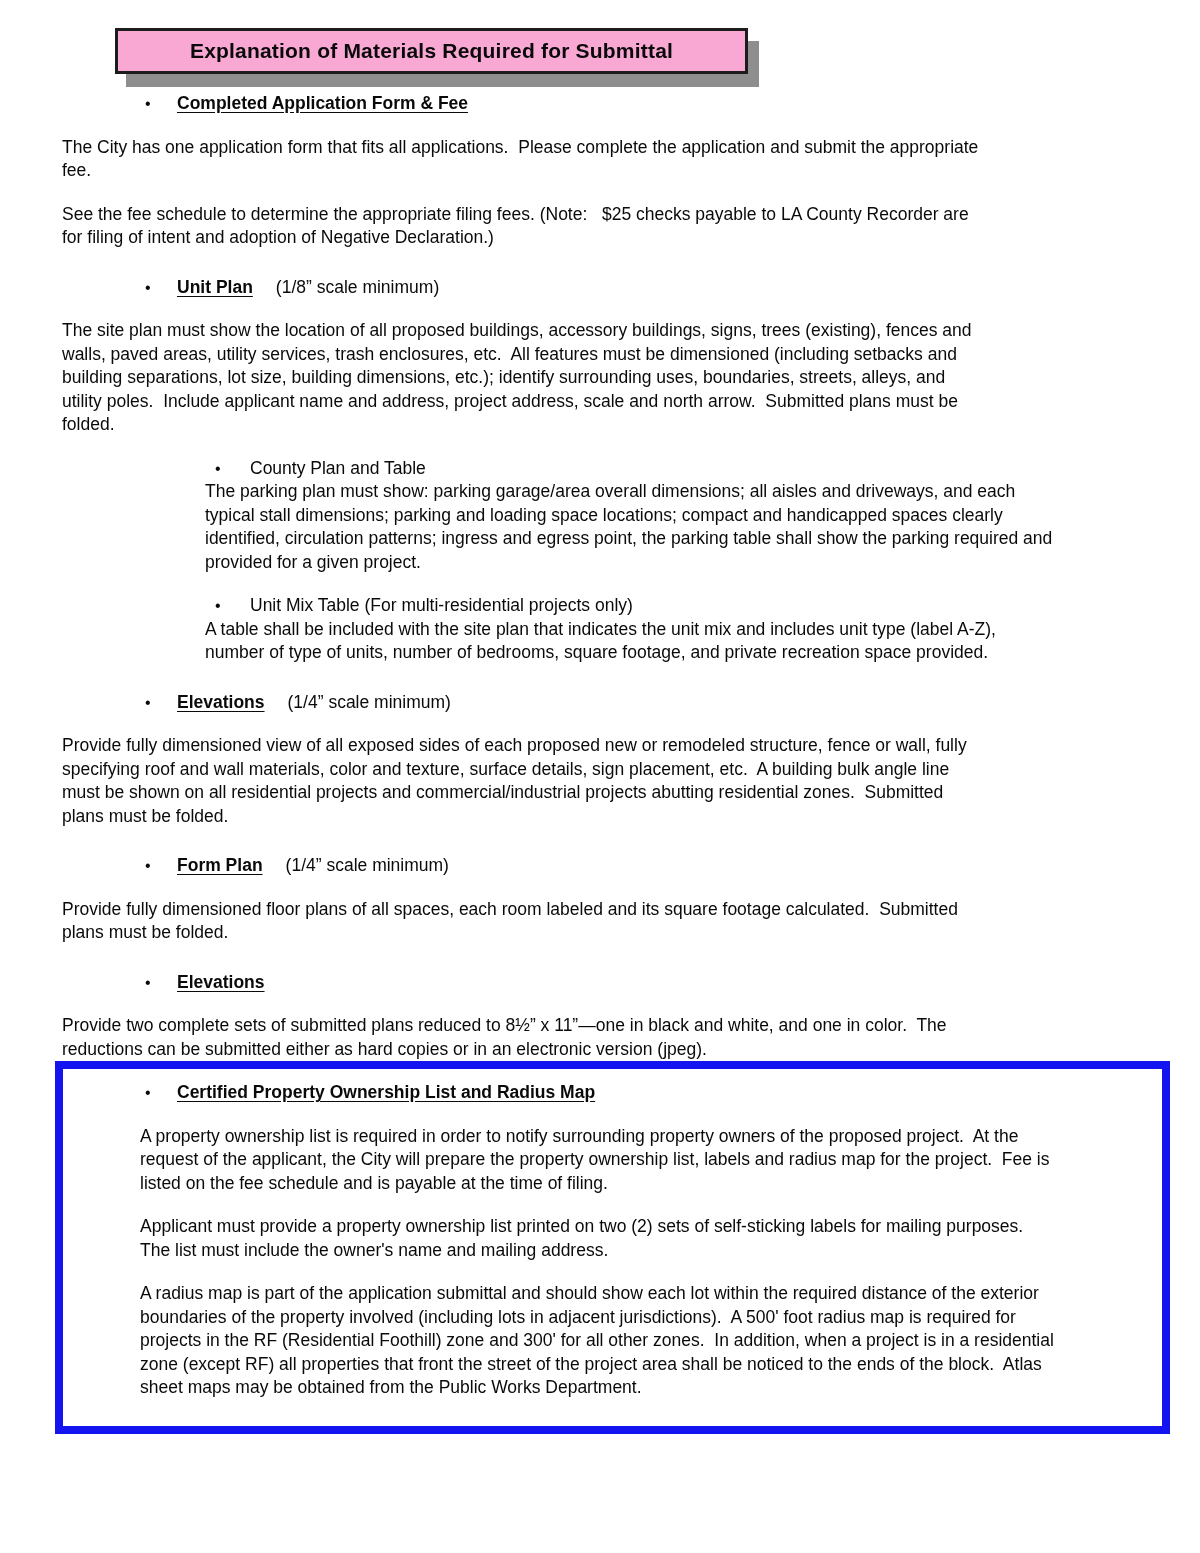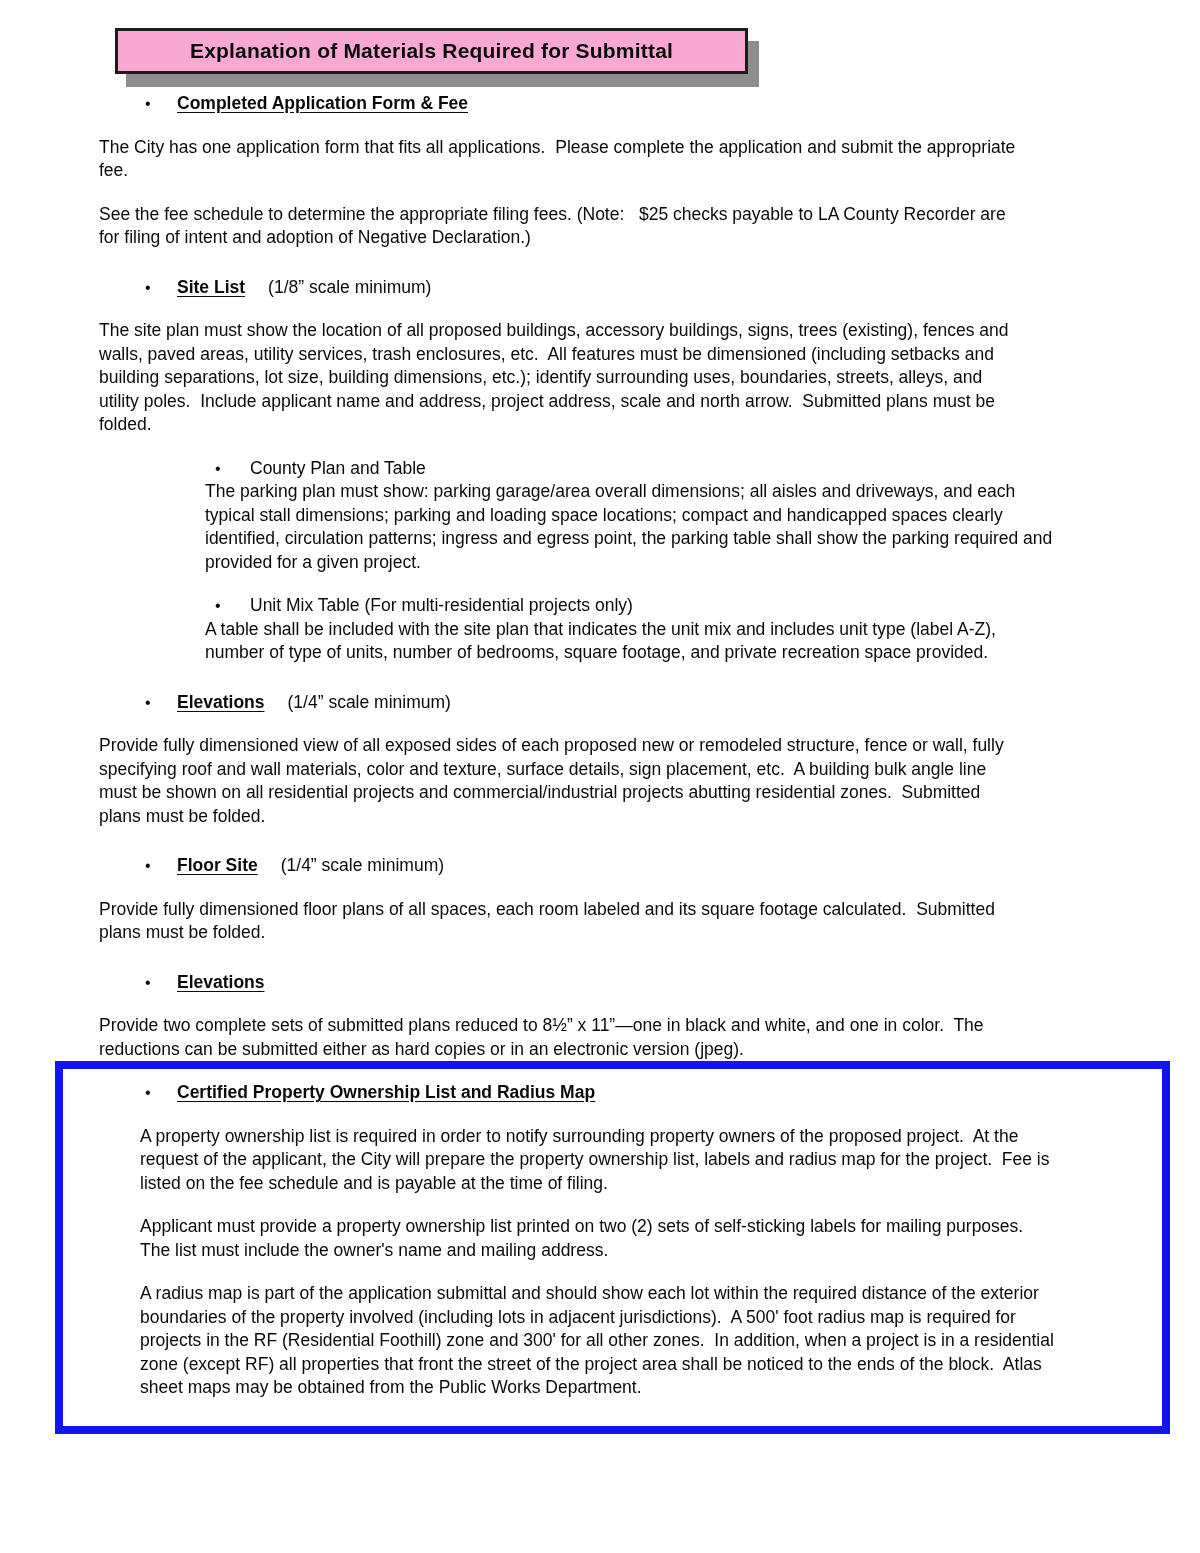--- a/index.html
+++ b/index.html
@@ -56,21 +56,21 @@
   }
   .hsuffix {
     margin-left: 23px;
     font-weight: normal;
     text-decoration: none;
   }
   .para {
     white-space: pre-wrap;
     font-size: 17.5px;
     line-height: 23.5px;
-    margin: 20px 0 0 99px;
+    margin: 20px 0 0 62px;
     width: 920px;
   }
   .sub .hrow {
     margin-left: 215px;
     margin-top: 20px;
   }
   .sub .bullet {
     width: 35px;
   }
   .sub .htext {
@@ -108,21 +108,21 @@
       <span class="bullet">•</span>
       <span class="htext">Completed Application Form &amp; Fee</span>
     </div>
     <p class="para">The City has one application form that fits all applications.  Please complete the application and submit the appropriate fee.</p>
     <p class="para">See the fee schedule to determine the appropriate filing fees. (Note:   $25 checks payable to LA County Recorder are for filing of intent and adoption of Negative Declaration.)</p>
   </div>
 
   <div>
     <div class="hrow main">
       <span class="bullet">•</span>
-      <span class="htext">Site List</span>
+      <span class="htext">Unit Plan</span>
       <span class="hsuffix">(1/8” scale minimum)</span>
     </div>
     <p class="para">The site plan must show the location of all proposed buildings, accessory buildings, signs, trees (existing), fences and walls, paved areas, utility services, trash enclosures, etc.  All features must be dimensioned (including setbacks and building separations, lot size, building dimensions, etc.); identify surrounding uses, boundaries, streets, alleys, and utility poles.  Include applicant name and address, project address, scale and north arrow.  Submitted plans must be folded.</p>
 
     <div class="sub">
       <div class="hrow">
         <span class="bullet">•</span>
         <span class="htext">County Plan and Table</span>
       </div>
       <p class="para subpara">The parking plan must show: parking garage/area overall dimensions; all aisles and driveways, and each typical stall dimensions; parking and loading space locations; compact and handicapped spaces clearly identified, circulation patterns; ingress and egress point, the parking table shall show the parking required and provided for a given project.</p>
@@ -142,21 +142,21 @@
       <span class="bullet">•</span>
       <span class="htext">Elevations</span>
       <span class="hsuffix">(1/4” scale minimum)</span>
     </div>
     <p class="para">Provide fully dimensioned view of all exposed sides of each proposed new or remodeled structure, fence or wall, fully specifying roof and wall materials, color and texture, surface details, sign placement, etc.  A building bulk angle line must be shown on all residential projects and commercial/industrial projects abutting residential zones.  Submitted plans must be folded.</p>
   </div>
 
   <div>
     <div class="hrow main">
       <span class="bullet">•</span>
-      <span class="htext">Floor Site</span>
+      <span class="htext">Form Plan</span>
       <span class="hsuffix">(1/4” scale minimum)</span>
     </div>
     <p class="para">Provide fully dimensioned floor plans of all spaces, each room labeled and its square footage calculated.  Submitted plans must be folded.</p>
   </div>
 
   <div>
     <div class="hrow main">
       <span class="bullet">•</span>
       <span class="htext">Elevations</span>
     </div>

